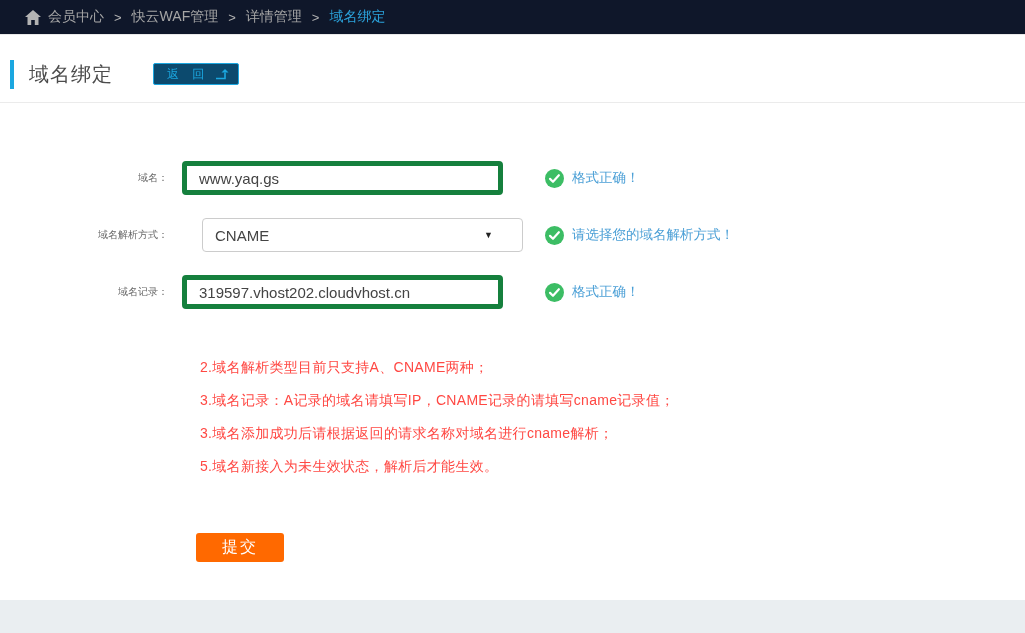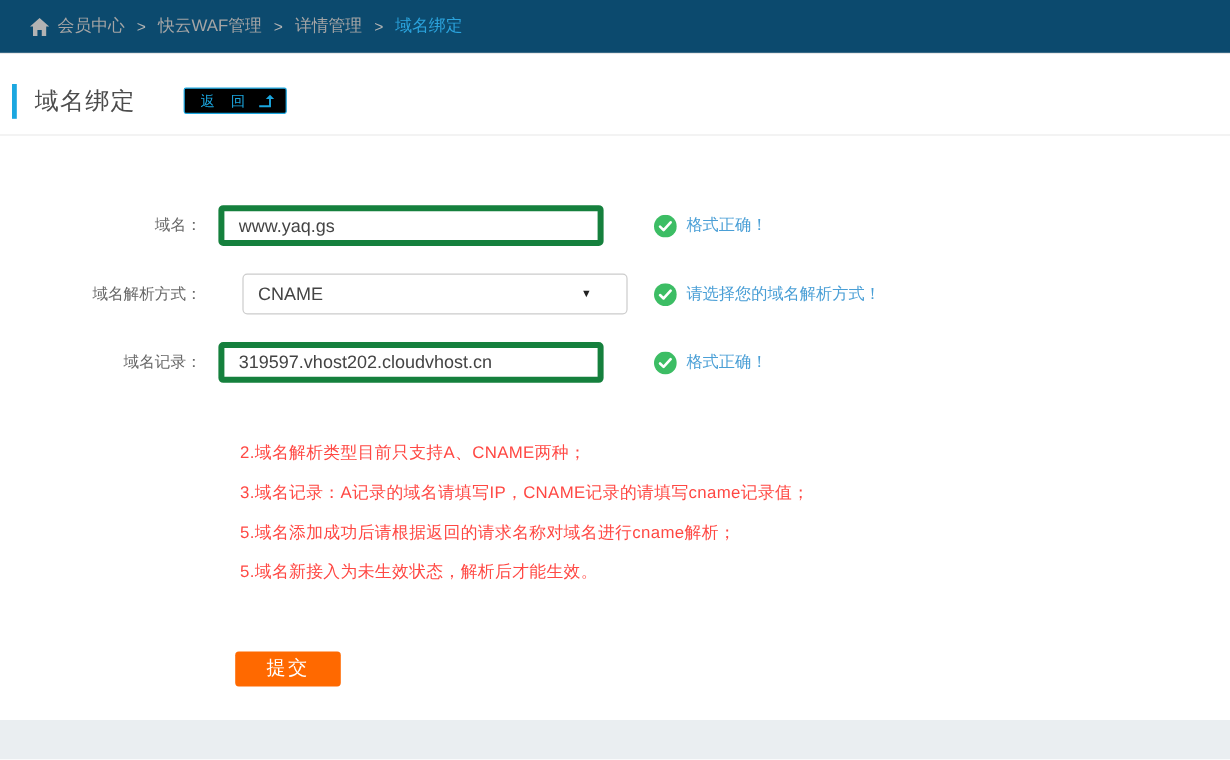--- a/index.html
+++ b/index.html
@@ -6,26 +6,26 @@
   html, body {
     width: 1025px; height: 633px;
     background: #fff;
     font-family: "Liberation Sans", "DejaVu Sans", sans-serif;
     position: relative;
     overflow: hidden;
   }
 
   
   .breadcrumb-bar {
-    height: 45px;
+    height: 35px;
     display: flex;
     align-items: center;
     padding-left: 25px;
     border-bottom: 1px solid #e9e9e9;
-    background: #0c4a6e;
+    background: #0f172a;
   }
   .breadcrumb-bar .home-ic { display: inline-flex; margin-right: 7px; }
   .crumb { font-size: 14px; color: #a5a5a5; text-decoration: none; cursor: pointer; }
   .crumb.active { color: #2ba3dc; }
   .crumb-sep { font-size: 13px; color: #b4b4b4; margin: 0 10px; }
 
   
   .title-section {
     display: flex;
     align-items: center;
@@ -33,39 +33,39 @@
     height: 30px;
   }
   .accent-bar { width: 4px; height: 29px; background: #1ba7e0; }
   .page-title { font-size: 20px; color: #4c4c4c; margin-left: 15px; letter-spacing: 1px; }
   .back-btn {
     margin-left: 40px;
     display: inline-flex;
     align-items: center;
     gap: 6px;
     border: 1px solid #1ba7e0;
-    background: #000000;
+    background: #0c4a6e;
     color: #1ba7e0;
     font-size: 12px;
     letter-spacing: 5px;
     padding: 3px 8px 3px 13px;
     border-radius: 2px;
     cursor: pointer;
     height: 22px;
   }
   .title-divider { border-bottom: 1px solid #ebebeb; margin-top: 13px; }
 
   
   .form-area { padding-top: 58px; }
   .form-row { display: flex; align-items: center; margin-bottom: 23px; }
   .form-label {
     width: 182px;
     text-align: right;
     padding-right: 14px;
-    font-size: 13px;
+    font-size: 10px;
     color: #666;
   }
   .text-input {
     width: 321px; height: 34px;
     border: 5px solid #15803d;
     border-radius: 4px;
     padding: 0 12px;
     font-size: 15px;
     color: #444;
     outline: none;
@@ -207,20 +207,20 @@
             <path d="M5.3 10.4 L8.4 13.4 L14.6 6.6" stroke="#fff" stroke-width="2.3" fill="none" stroke-linecap="round" stroke-linejoin="round"></path>
           </svg>
       </span>
       <span class="status-text">格式正确！</span>
     </span>
   </div>
 
   <div class="notes">
     <div class="note-line">2.域名解析类型目前只支持A、CNAME两种；</div>
     <div class="note-line">3.域名记录：A记录的域名请填写IP，CNAME记录的请填写cname记录值；</div>
-    <div class="note-line">5.域名添加成功后请根据返回的请求名称对域名进行cname解析；</div>
+    <div class="note-line">3.域名添加成功后请根据返回的请求名称对域名进行cname解析；</div>
     <div class="note-line">5.域名新接入为未生效状态，解析后才能生效。</div>
   </div>
 
   <button class="submit-btn">提交</button>
 </div>
 
 <div class="footer-band"></div>
 
 </body></html>

